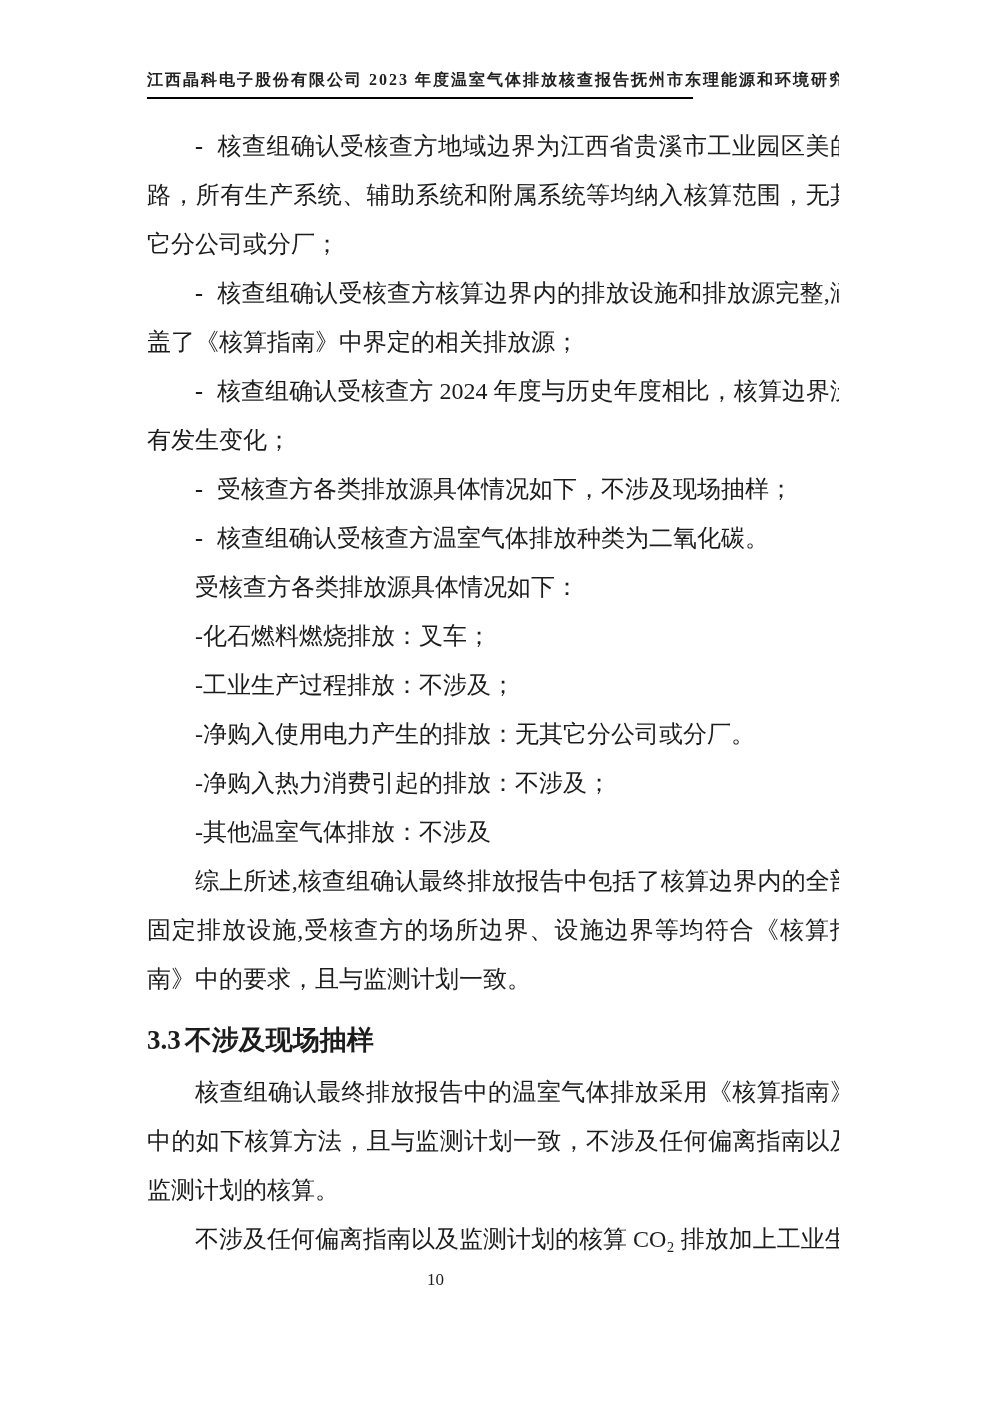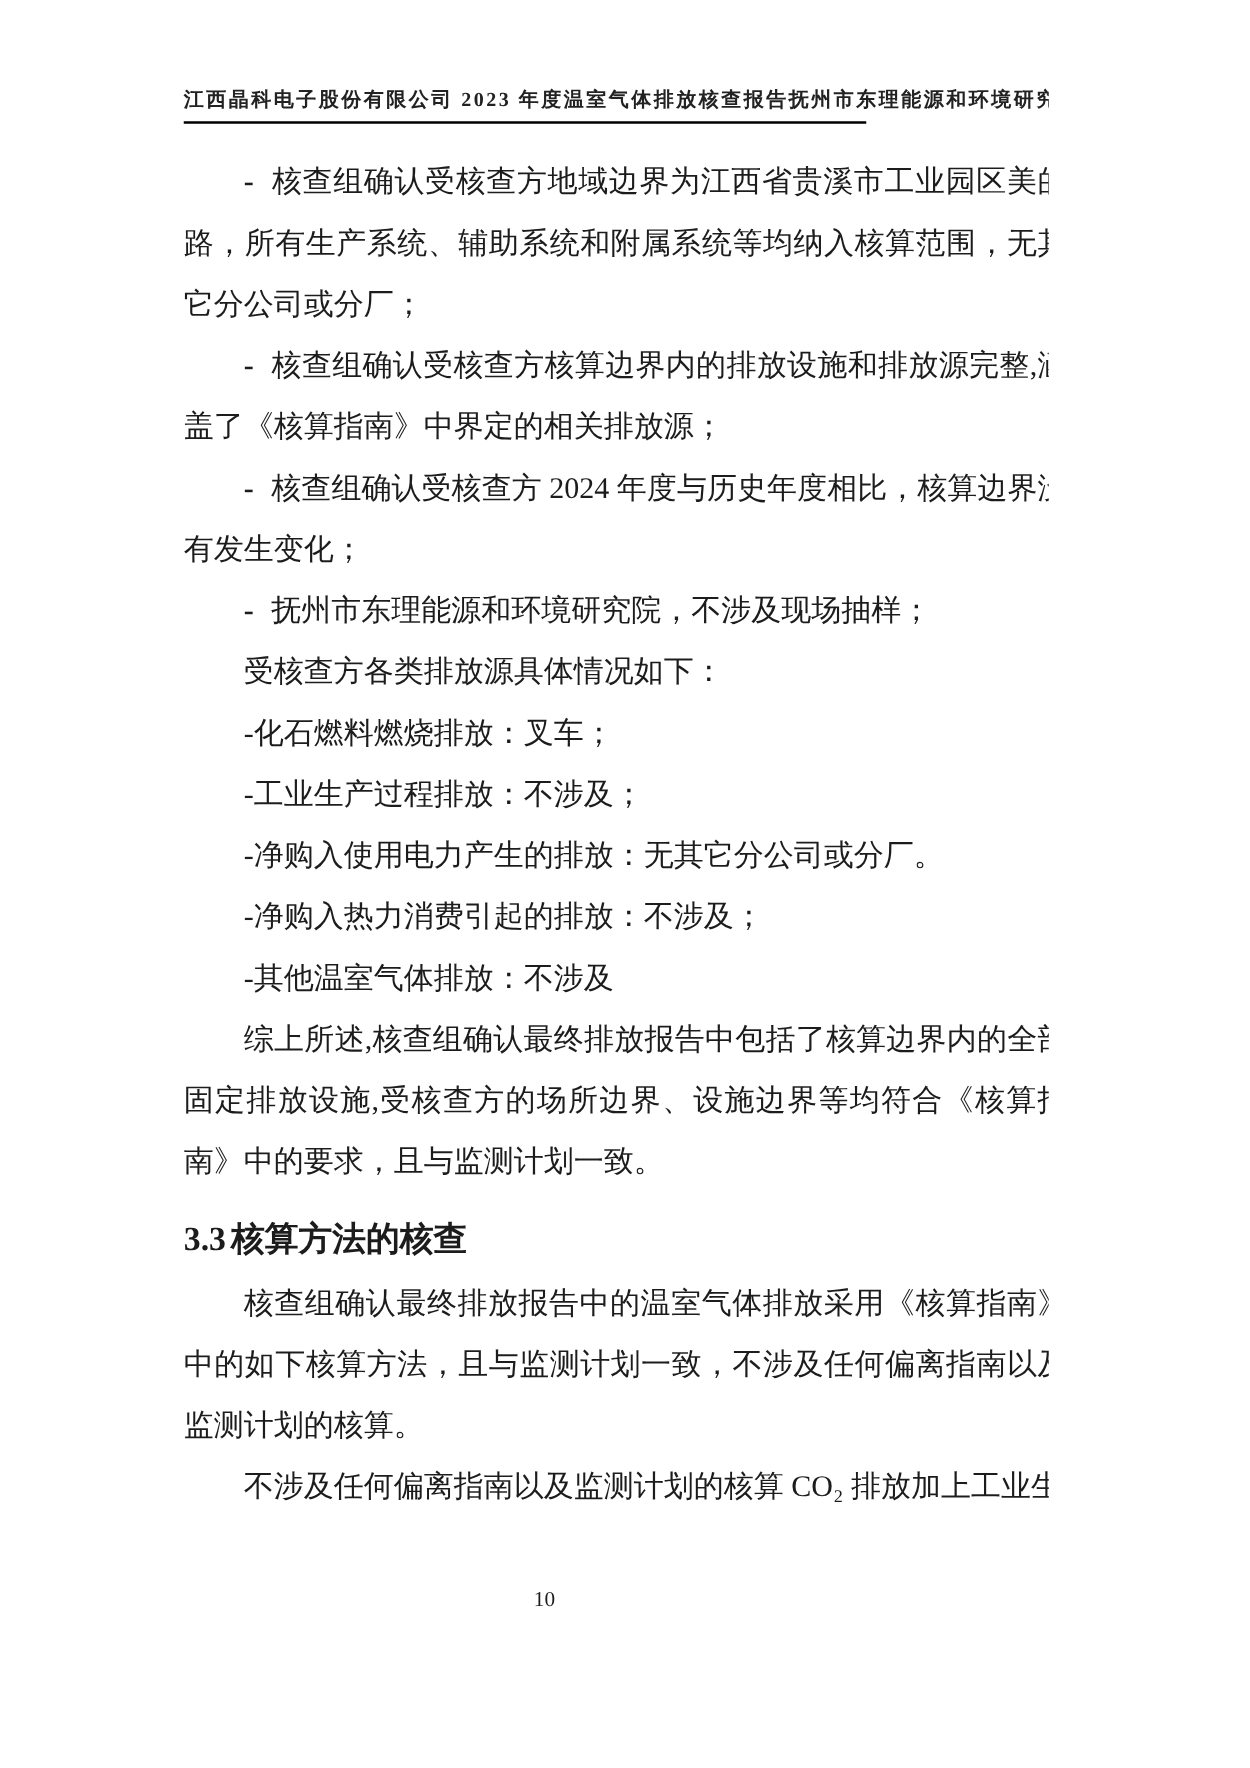--- a/index.html
+++ b/index.html
@@ -82,33 +82,34 @@
   <div class="header">
     <span>江西晶科电子股份有限公司 2023 年度温室气体排放核查报告</span>
     <span>抚州市东理能源和环境研究院</span>
   </div>
 
   <div class="content">
 
     <p><span class="bullet-marker">-</span><span>核查组确认受核查方地域边界为江西省贵溪市工业园区美的路，所有生产系统、辅助系统和附属系统等均纳入核算范围，无其它分公司或分厂；</span></p>
     <p><span class="bullet-marker">-</span><span>核查组确认受核查方核算边界内的排放设施和排放源完整,涵盖了《核算指南》中界定的相关排放源；</span></p>
     <p><span class="bullet-marker">-</span><span>核查组确认受核查方 2024 年度与历史年度相比，核算边界没有发生变化；</span></p>
-    <p><span class="bullet-marker">-</span><span>抚州市东理能源和环境研究院，不涉及现场抽样；</span></p>
+    <p><span class="bullet-marker">-</span><span>受核查方各类排放源具体情况如下，不涉及现场抽样；</span></p>
+    <p><span class="bullet-marker">-</span><span>核查组确认受核查方温室气体排放种类为二氧化碳。</span></p>
 
     <p>受核查方各类排放源具体情况如下：</p>
 
     <p>-化石燃料燃烧排放：叉车；</p>
     <p>-工业生产过程排放：不涉及；</p>
     <p>-净购入使用电力产生的排放：无其它分公司或分厂。</p>
     <p>-净购入热力消费引起的排放：不涉及；</p>
     <p>-其他温室气体排放：不涉及</p>
 
     <p>综上所述,核查组确认最终排放报告中包括了核算边界内的全部固定排放设施,受核查方的场所边界、设施边界等均符合《核算指南》中的要求，且与监测计划一致。</p>
 
-    <h2 class="section-heading"><span class="sec-num">3.3</span><span>核算方法的核查</span></h2>
+    <h2 class="section-heading"><span class="sec-num">3.3</span><span>不涉及现场抽样</span></h2>
 
     <p>核查组确认最终排放报告中的温室气体排放采用《核算指南》中的如下核算方法，且与监测计划一致，不涉及任何偏离指南以及监测计划的核算。</p>
     <p>不涉及任何偏离指南以及监测计划的核算 CO₂ 排放加上工业生</p>
 
   </div>
 
   <div class="footer">
     <span>10</span>
   </div>
 

